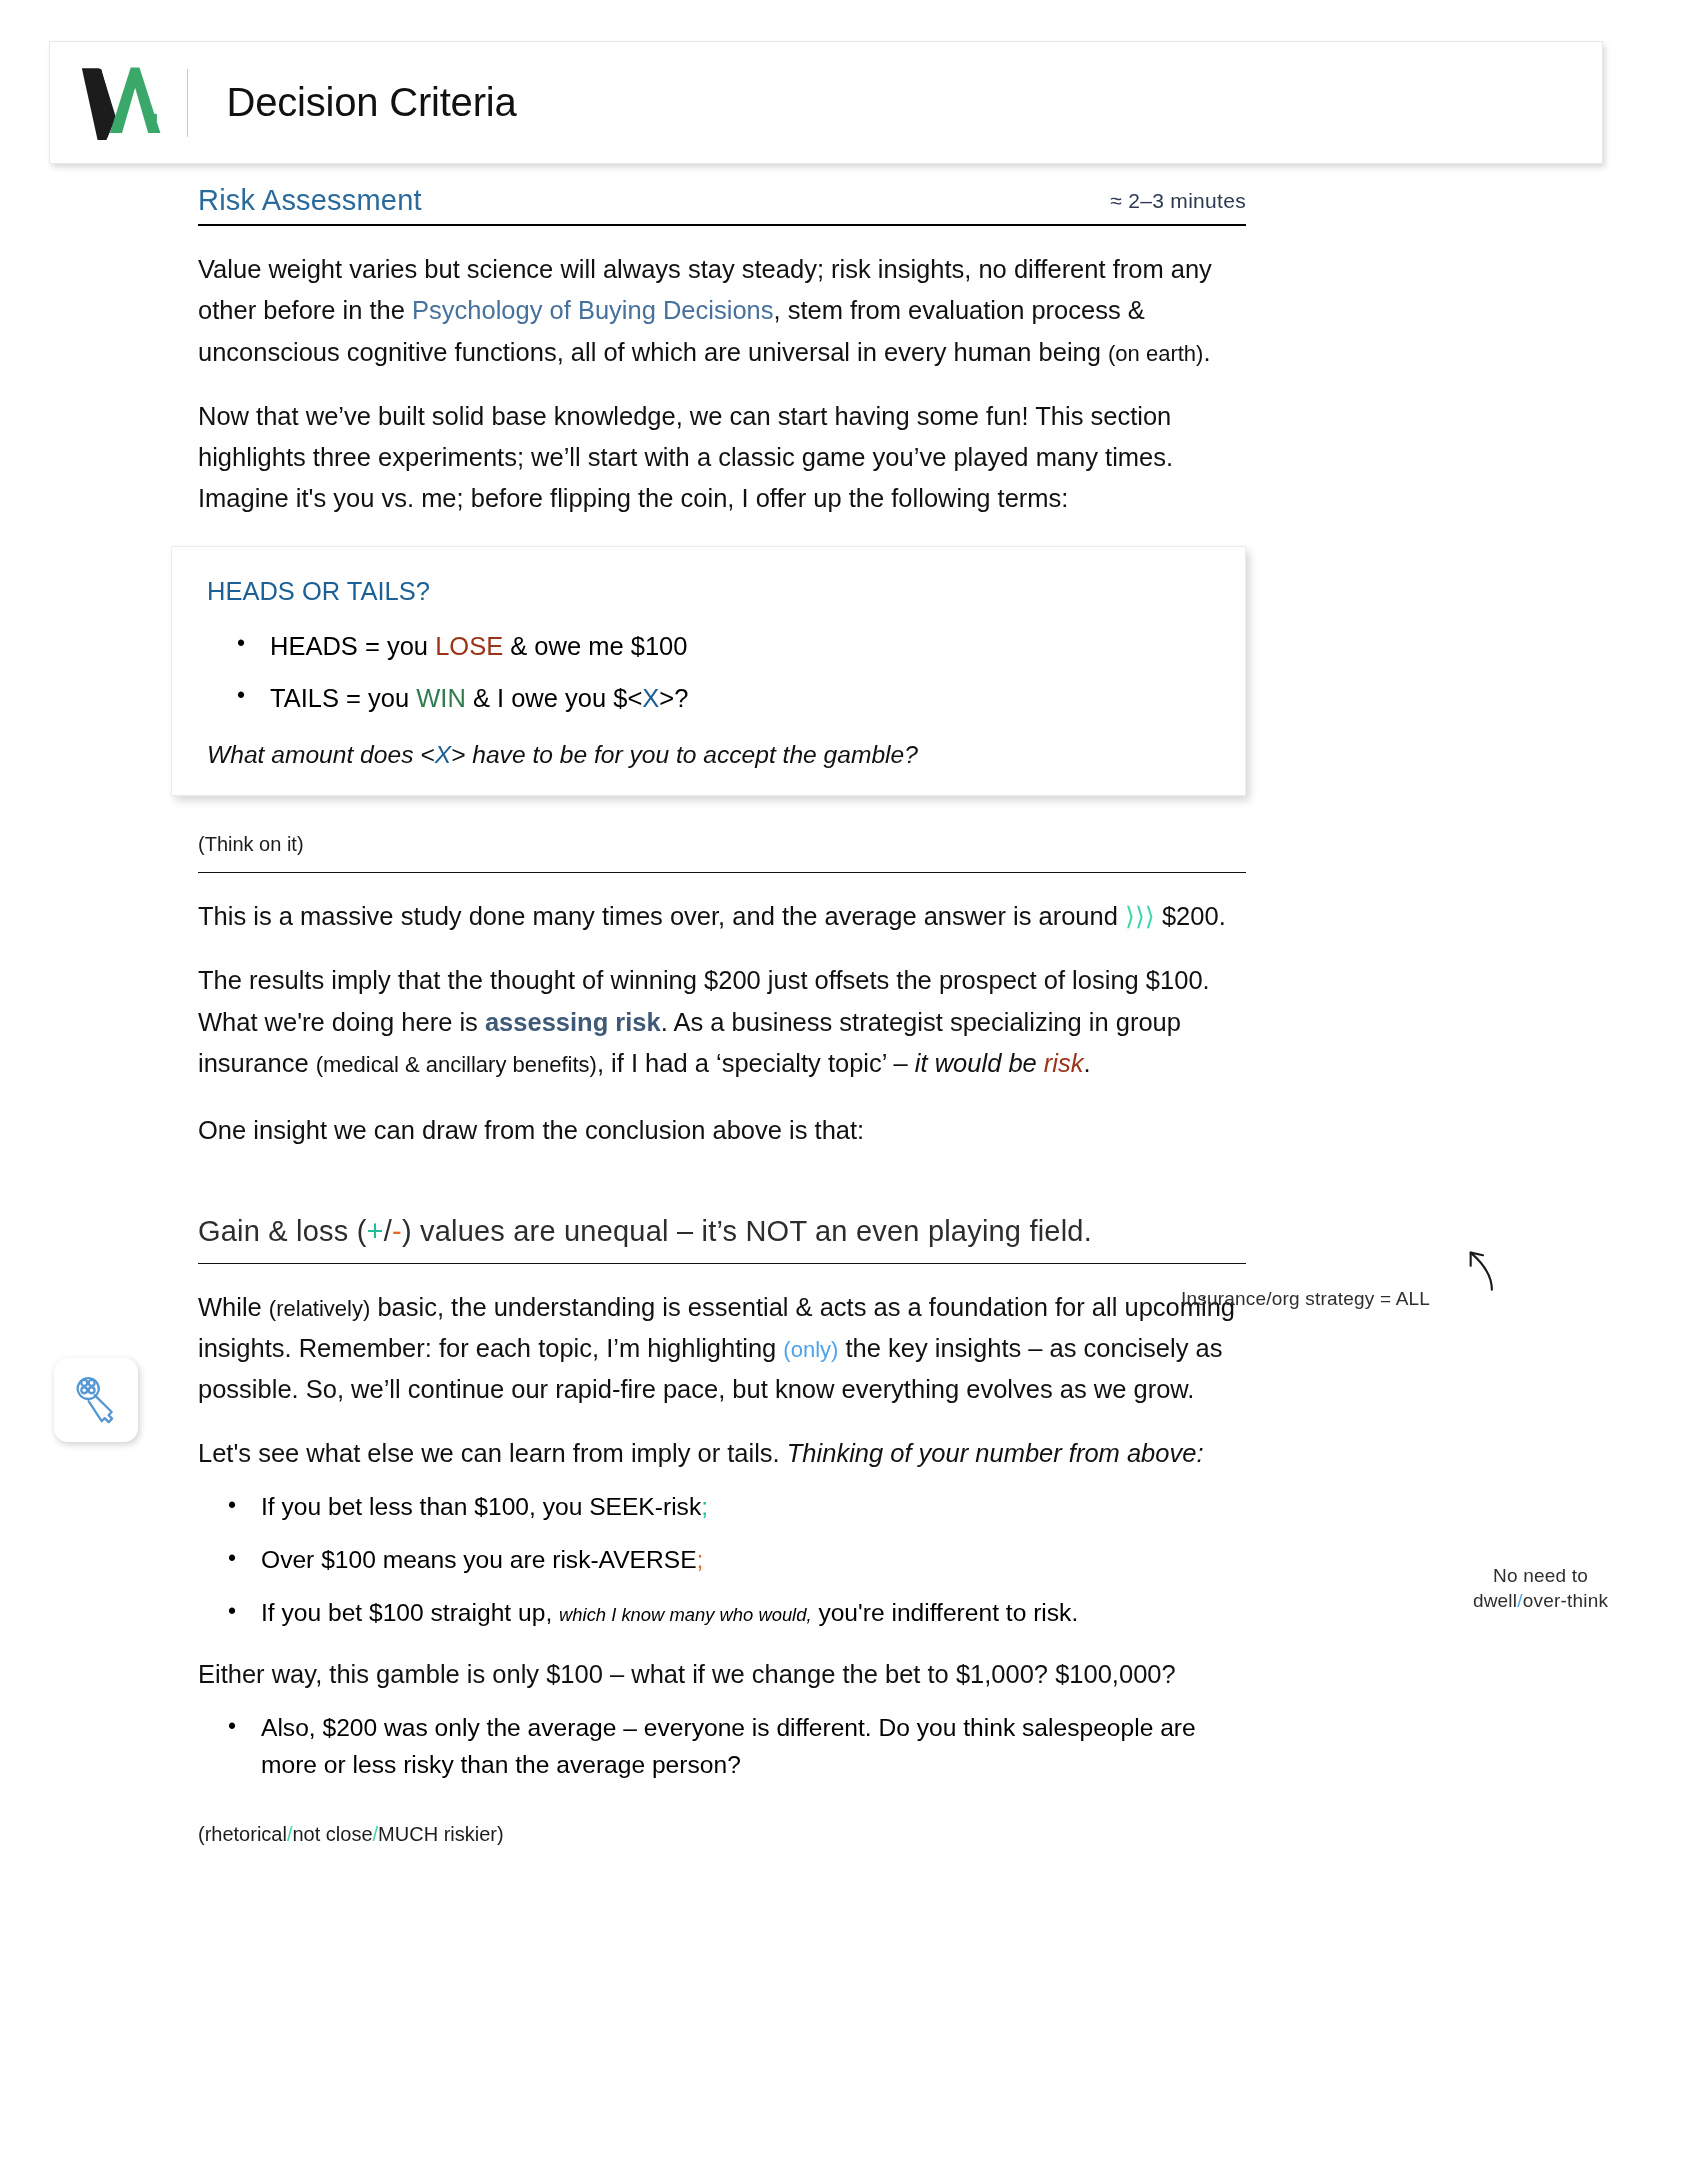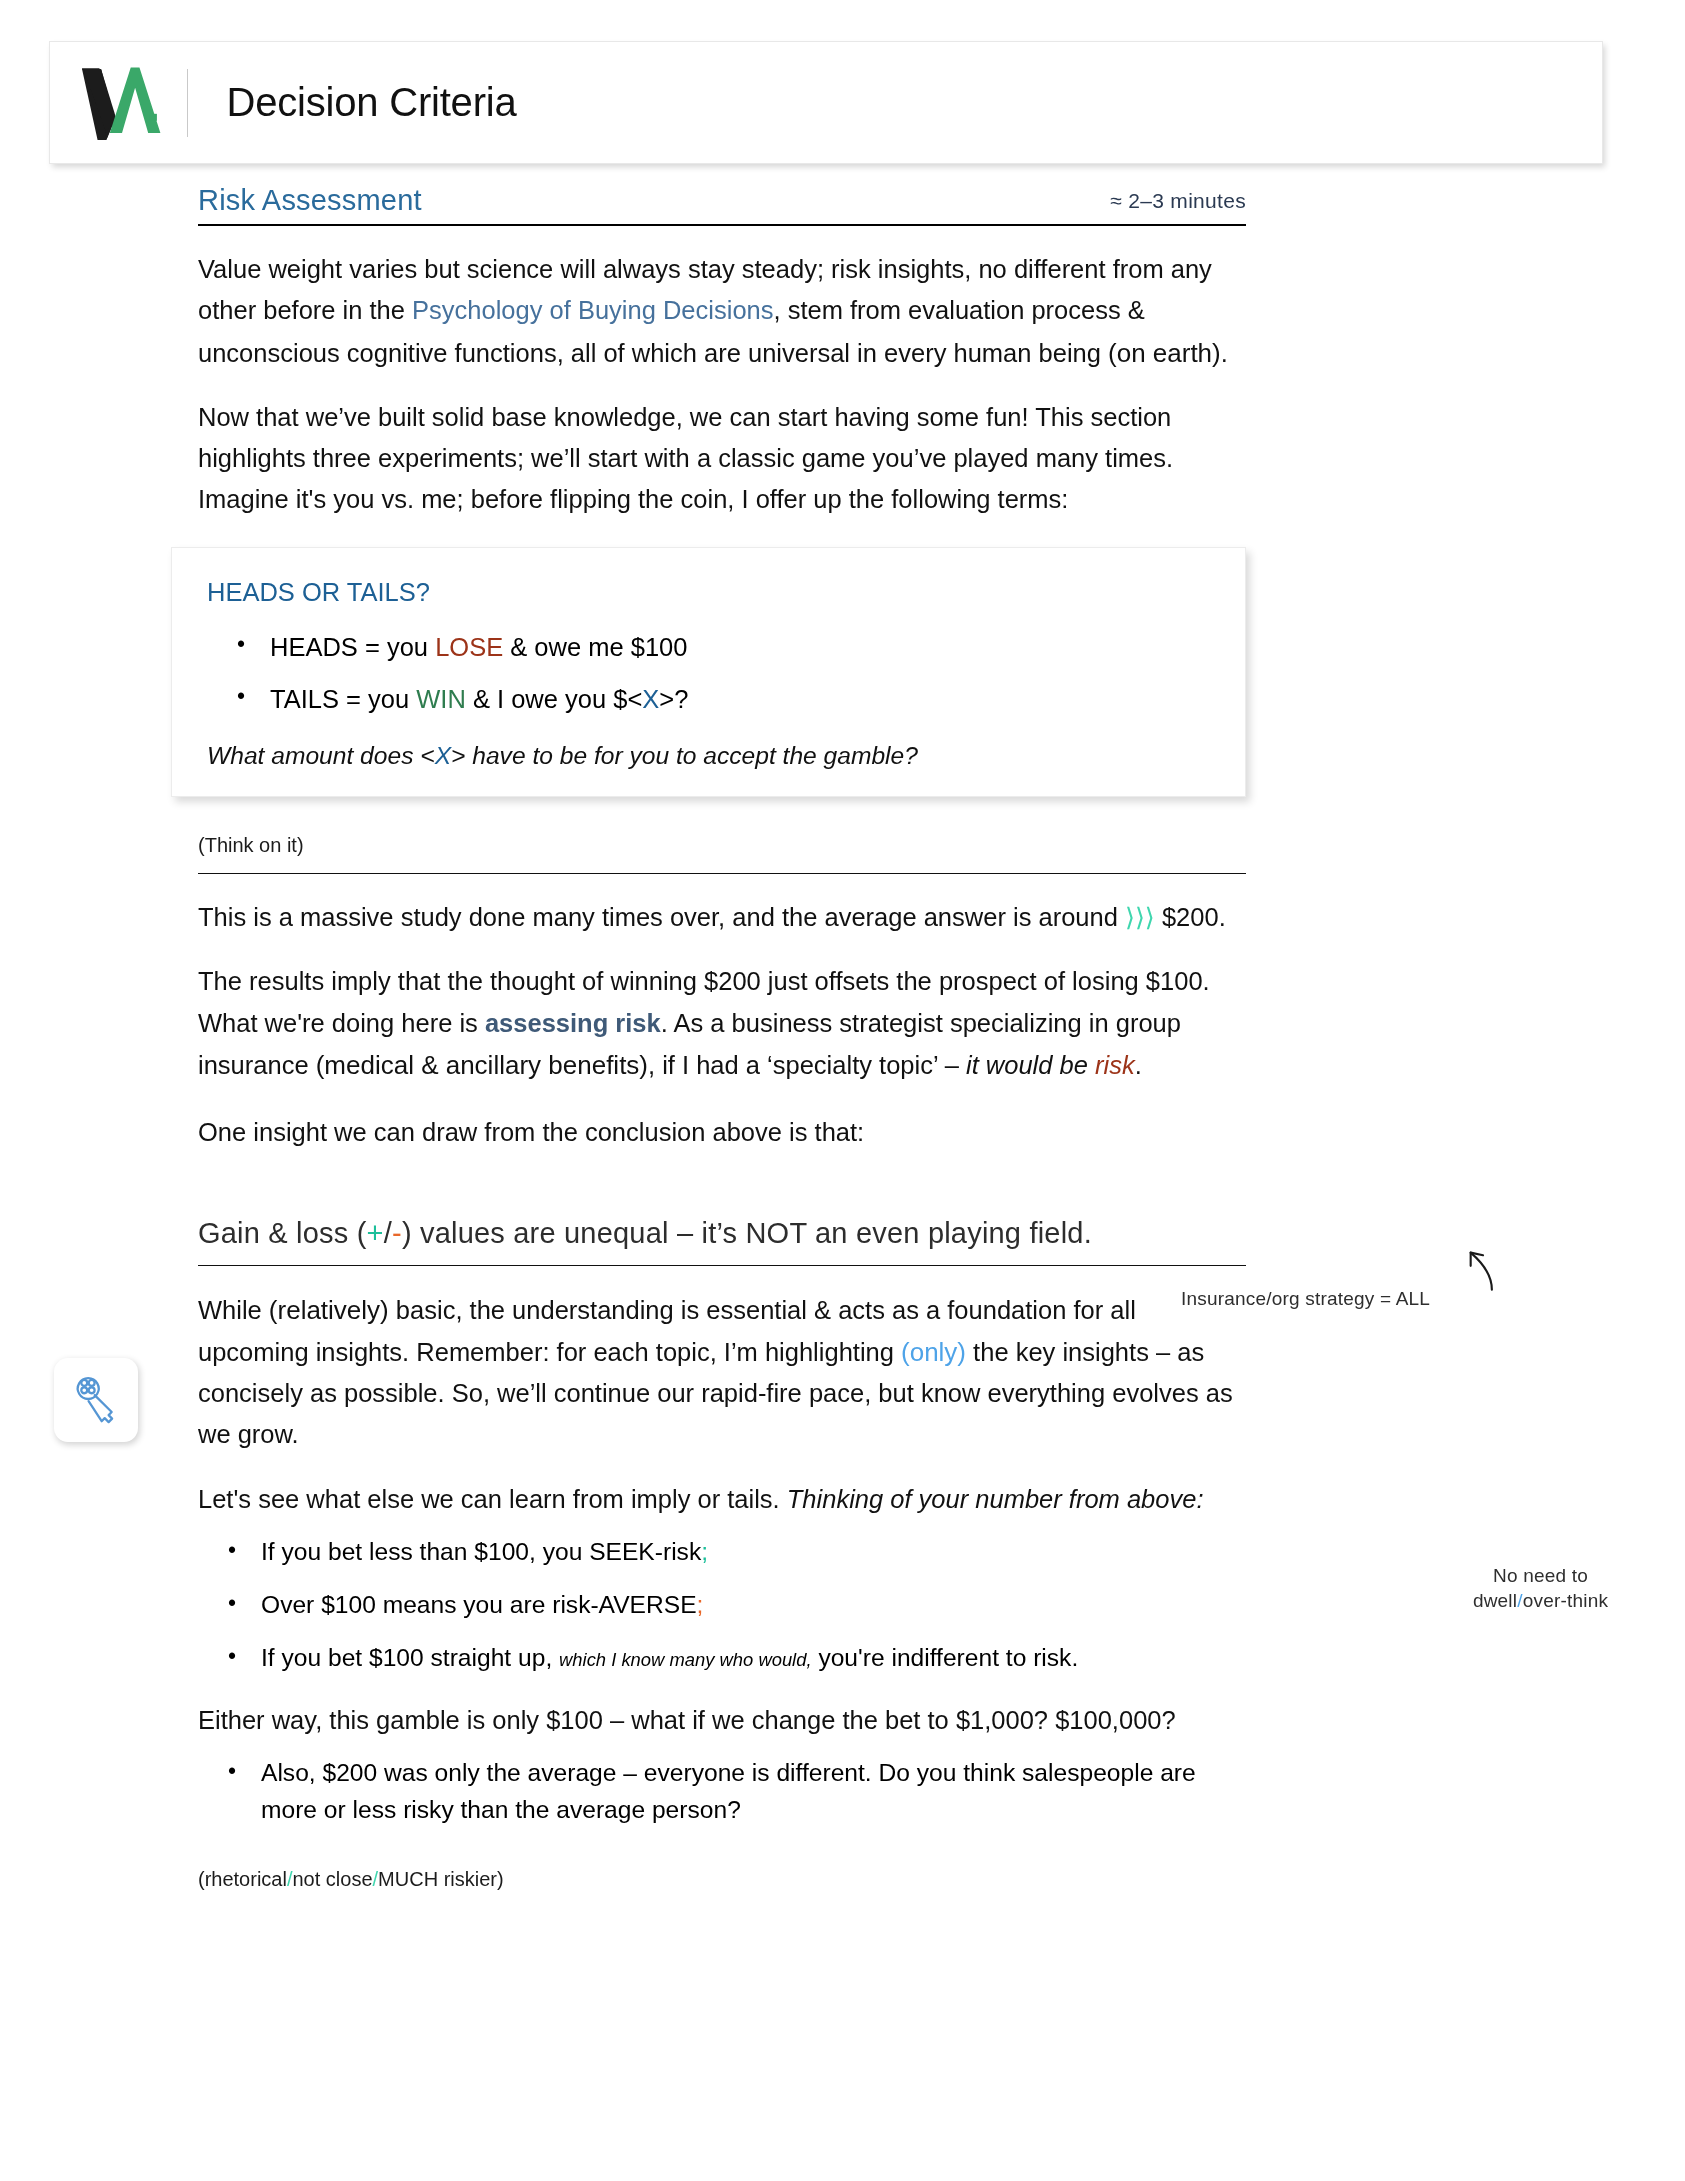--- a/index.html
+++ b/index.html
@@ -101,21 +101,21 @@
 
   .blue { color: #46719c; }
   .steel-bold { color: #3f5a78; font-weight: 700; }
   .darkred { color: #9c3318; }
   .green { color: #2f7d4f; }
   .deepblue { color: #1d6095; }
   .teal { color: #3fd6ae; }
   .teal-dark { color: #1cbf9a; }
   .orange { color: #e8682a; }
   .lightblue { color: #4ea3e8; }
-  .small { font-size: 26px; }
+  .small { font-size: 22px; }
   .smaller { font-size: 18.4px; }
   .ital { font-style: italic; }
 
   
   .callout {
     position: relative;
     margin: 26px 167px 0 171px;
     background: #ffffff;
     border: 0.9px solid #ececec;
     box-shadow: 4.4px 5.3px 8px rgba(0,0,0,0.15);

